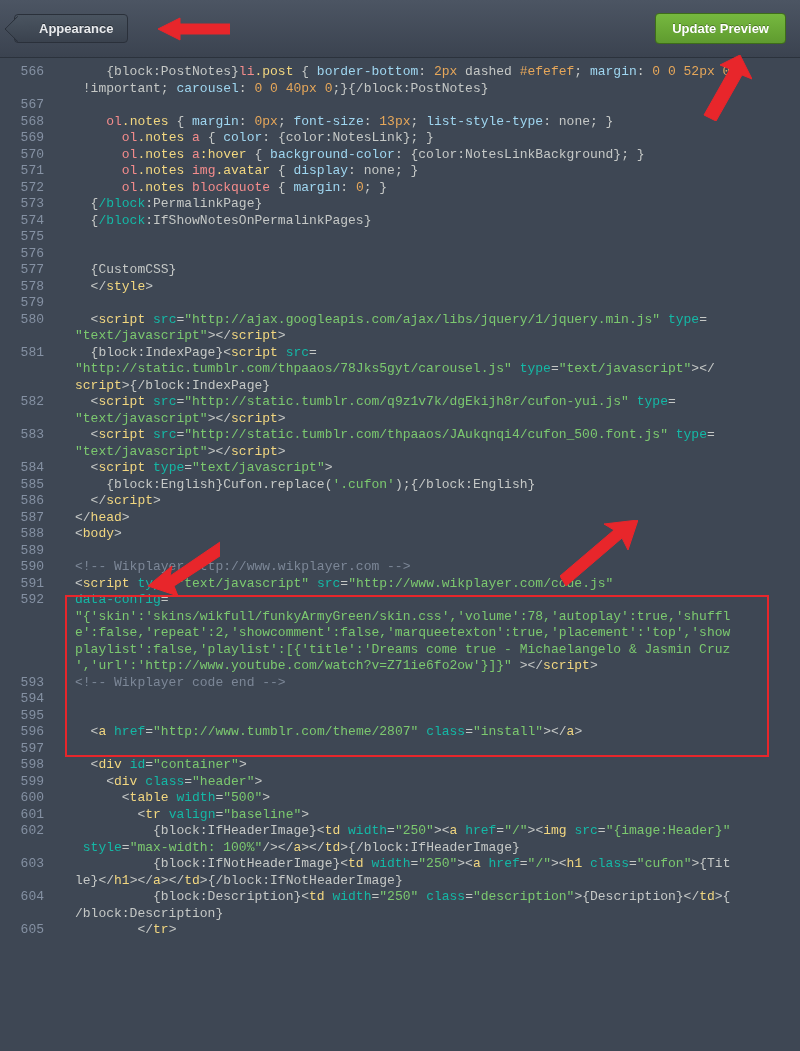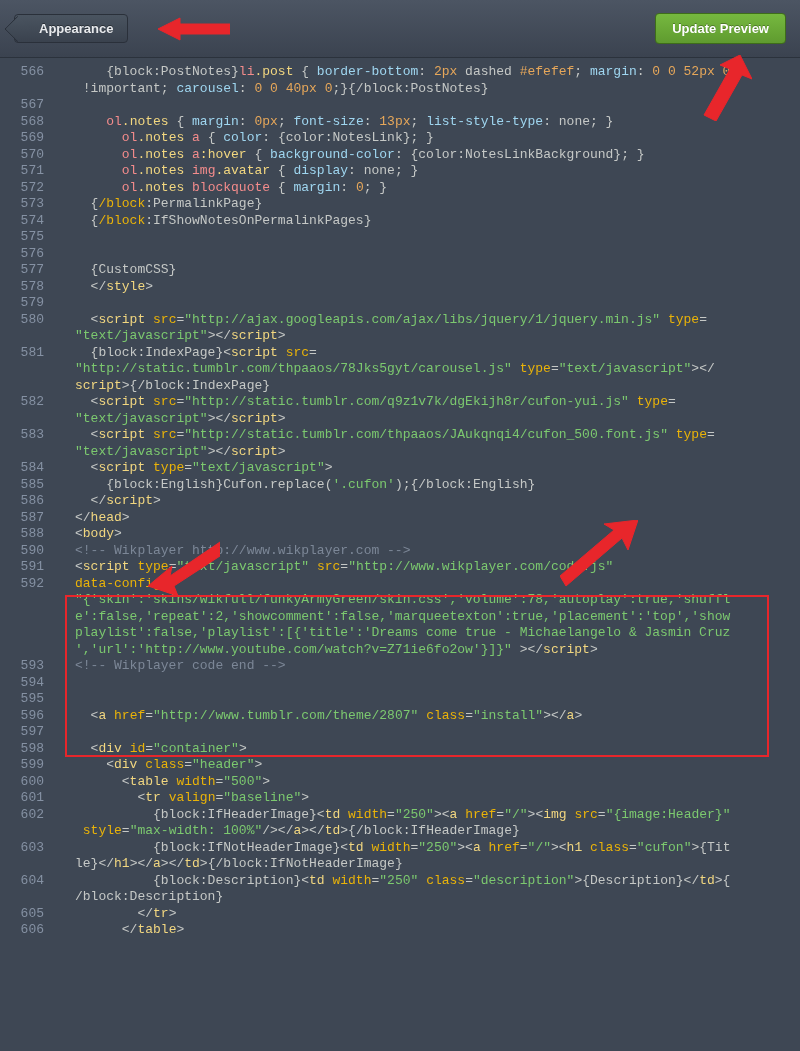--- a/index.html
+++ b/index.html
@@ -80,21 +80,21 @@
   overflow: hidden;
   margin-left: 19px;
 }
 .c-var { color: #f48c8c; }
 .c-class { color: #f2d780; }
 .c-prop { color: #9fd6f0; }
 .c-num { color: #e6a75a; }
 .c-str { color: #7cc96f; }
 .c-tag { color: #f2d780; }
 .c-comment { color: #7c8797; }
-.c-attr { color: #eab308; }
+.c-attr { color: #14b8a6; }
 .arrow {
   position: absolute;
   fill: #e8262b;
   stroke: #e8262b;
 }
 .red-box {
   position: absolute;
   border: 2px solid #e8262b;
   pointer-events: none;
 }
@@ -134,20 +134,21 @@
     <div class="line"><div class="gutter"></div><div class="code"><span class="c-tag">script</span>&gt;{/block:IndexPage}</div></div>
     <div class="line"><div class="gutter">582</div><div class="code">  &lt;<span class="c-tag">script</span> <span class="c-attr">src</span>=<span class="c-str">"http://static.tumblr.com/q9z1v7k/dgEkijh8r/cufon-yui.js"</span> <span class="c-attr">type</span>=</div></div>
     <div class="line"><div class="gutter"></div><div class="code"><span class="c-str">"text/javascript"</span>&gt;&lt;/<span class="c-tag">script</span>&gt;</div></div>
     <div class="line"><div class="gutter">583</div><div class="code">  &lt;<span class="c-tag">script</span> <span class="c-attr">src</span>=<span class="c-str">"http://static.tumblr.com/thpaaos/JAukqnqi4/cufon_500.font.js"</span> <span class="c-attr">type</span>=</div></div>
     <div class="line"><div class="gutter"></div><div class="code"><span class="c-str">"text/javascript"</span>&gt;&lt;/<span class="c-tag">script</span>&gt;</div></div>
     <div class="line"><div class="gutter">584</div><div class="code">  &lt;<span class="c-tag">script</span> <span class="c-attr">type</span>=<span class="c-str">"text/javascript"</span>&gt;</div></div>
     <div class="line"><div class="gutter">585</div><div class="code">    {block:English}Cufon.replace(<span class="c-str">'.cufon'</span>);{/block:English}</div></div>
     <div class="line"><div class="gutter">586</div><div class="code">  &lt;/<span class="c-tag">script</span>&gt;</div></div>
     <div class="line"><div class="gutter">587</div><div class="code">&lt;/<span class="c-tag">head</span>&gt;</div></div>
     <div class="line"><div class="gutter">588</div><div class="code">&lt;<span class="c-tag">body</span>&gt;</div></div>
+    <div class="line"><div class="gutter">589</div><div class="code"></div></div>
     <div class="line"><div class="gutter">590</div><div class="code"><span class="c-comment">&lt;!-- Wikplayer http://www.wikplayer.com --&gt;</span></div></div>
     <div class="line"><div class="gutter">591</div><div class="code">&lt;<span class="c-tag">script</span> <span class="c-attr">type</span>=<span class="c-str">"text/javascript"</span> <span class="c-attr">src</span>=<span class="c-str">"http://www.wikplayer.com/code.js"</span> </div></div>
     <div class="line"><div class="gutter">592</div><div class="code"><span class="c-attr">data-config</span>=</div></div>
     <div class="line"><div class="gutter"></div><div class="code"><span class="c-str">"{'skin':'skins/wikfull/funkyArmyGreen/skin.css','volume':78,'autoplay':true,'shuffl</span></div></div>
     <div class="line"><div class="gutter"></div><div class="code"><span class="c-str">e':false,'repeat':2,'showcomment':false,'marqueetexton':true,'placement':'top','show</span></div></div>
     <div class="line"><div class="gutter"></div><div class="code"><span class="c-str">playlist':false,'playlist':[{'title':'Dreams come true - Michaelangelo &amp; Jasmin Cruz</span></div></div>
     <div class="line"><div class="gutter"></div><div class="code"><span class="c-str">','url':'http://www.youtube.com/watch?v=Z71ie6fo2ow'}]}"</span> &gt;&lt;/<span class="c-tag">script</span>&gt;</div></div>
     <div class="line"><div class="gutter">593</div><div class="code"><span class="c-comment">&lt;!-- Wikplayer code end --&gt;</span></div></div>
     <div class="line"><div class="gutter">594</div><div class="code"></div></div>
     <div class="line"><div class="gutter">595</div><div class="code"></div></div>
@@ -157,21 +158,20 @@
     <div class="line"><div class="gutter">599</div><div class="code">    &lt;<span class="c-tag">div</span> <span class="c-attr">class</span>=<span class="c-str">"header"</span>&gt;</div></div>
     <div class="line"><div class="gutter">600</div><div class="code">      &lt;<span class="c-tag">table</span> <span class="c-attr">width</span>=<span class="c-str">"500"</span>&gt;</div></div>
     <div class="line"><div class="gutter">601</div><div class="code">        &lt;<span class="c-tag">tr</span> <span class="c-attr">valign</span>=<span class="c-str">"baseline"</span>&gt;</div></div>
     <div class="line"><div class="gutter">602</div><div class="code">          {block:IfHeaderImage}&lt;<span class="c-tag">td</span> <span class="c-attr">width</span>=<span class="c-str">"250"</span>&gt;&lt;<span class="c-tag">a</span> <span class="c-attr">href</span>=<span class="c-str">"/"</span>&gt;&lt;<span class="c-tag">img</span> <span class="c-attr">src</span>=<span class="c-str">"{image:Header}"</span></div></div>
     <div class="line"><div class="gutter"></div><div class="code"> <span class="c-attr">style</span>=<span class="c-str">"max-width: 100%"</span>/&gt;&lt;/<span class="c-tag">a</span>&gt;&lt;/<span class="c-tag">td</span>&gt;{/block:IfHeaderImage}</div></div>
     <div class="line"><div class="gutter">603</div><div class="code">          {block:IfNotHeaderImage}&lt;<span class="c-tag">td</span> <span class="c-attr">width</span>=<span class="c-str">"250"</span>&gt;&lt;<span class="c-tag">a</span> <span class="c-attr">href</span>=<span class="c-str">"/"</span>&gt;&lt;<span class="c-tag">h1</span> <span class="c-attr">class</span>=<span class="c-str">"cufon"</span>&gt;{Tit</div></div>
     <div class="line"><div class="gutter"></div><div class="code">le}&lt;/<span class="c-tag">h1</span>&gt;&lt;/<span class="c-tag">a</span>&gt;&lt;/<span class="c-tag">td</span>&gt;{/block:IfNotHeaderImage}</div></div>
     <div class="line"><div class="gutter">604</div><div class="code">          {block:Description}&lt;<span class="c-tag">td</span> <span class="c-attr">width</span>=<span class="c-str">"250"</span> <span class="c-attr">class</span>=<span class="c-str">"description"</span>&gt;{Description}&lt;/<span class="c-tag">td</span>&gt;{</div></div>
     <div class="line"><div class="gutter"></div><div class="code">/block:Description}</div></div>
     <div class="line"><div class="gutter">605</div><div class="code">        &lt;/<span class="c-tag">tr</span>&gt;</div></div>
-    <div class="line"><div class="gutter">606</div><div class="code">      &lt;/<span class="c-tag">table</span>&gt;</div></div>
   </div>
 
 <svg class="arrow" style="left:158px;top:15px;width:72px;height:28px" viewBox="0 0 72 28">
   <polygon points="0,14 22,3 22,9 72,9 72,19 22,19 22,25"></polygon>
 </svg>
 <svg class="arrow" style="left:700px;top:55px;width:52px;height:66px" viewBox="0 0 52 66">
   <polygon points="40,0 52,24 42,20 16,66 4,60 30,14 20,10"></polygon>
 </svg>
 <svg class="arrow" style="left:148px;top:534px;width:72px;height:62px" viewBox="0 0 72 62">
   <polygon points="0,52 24,32 22,42 72,8 72,22 26,52 30,62"></polygon>

